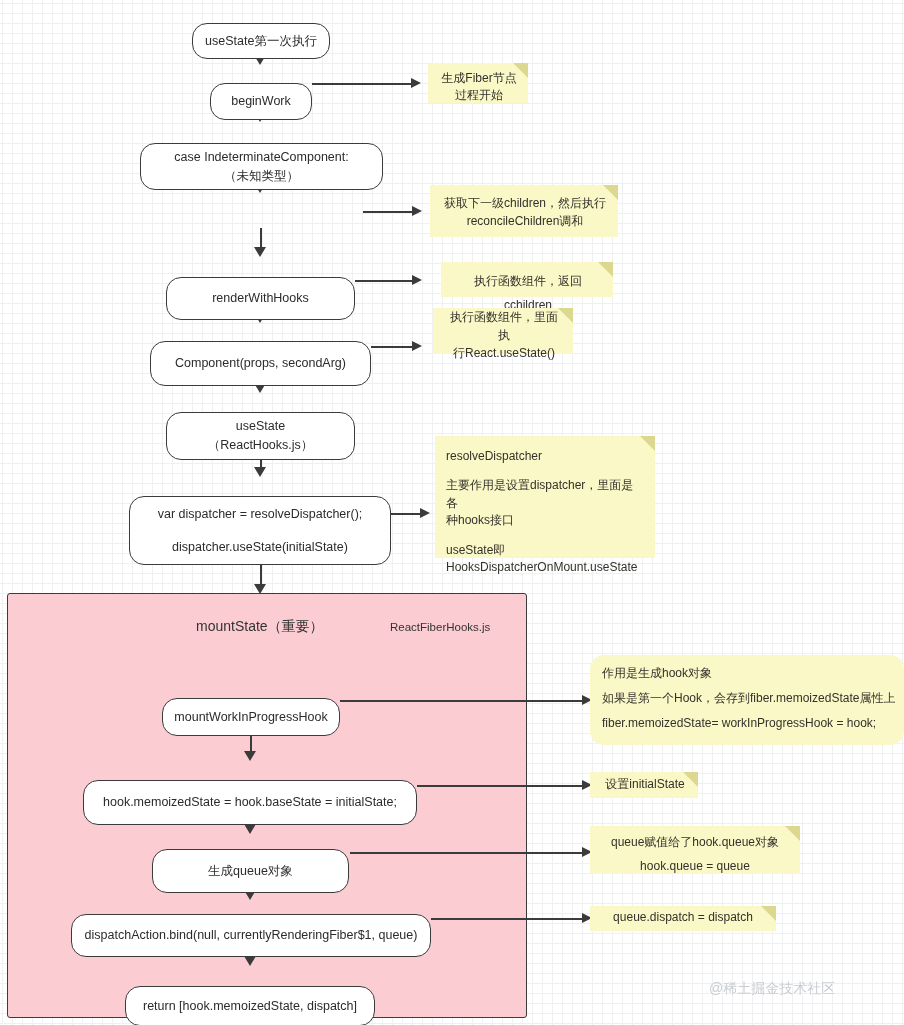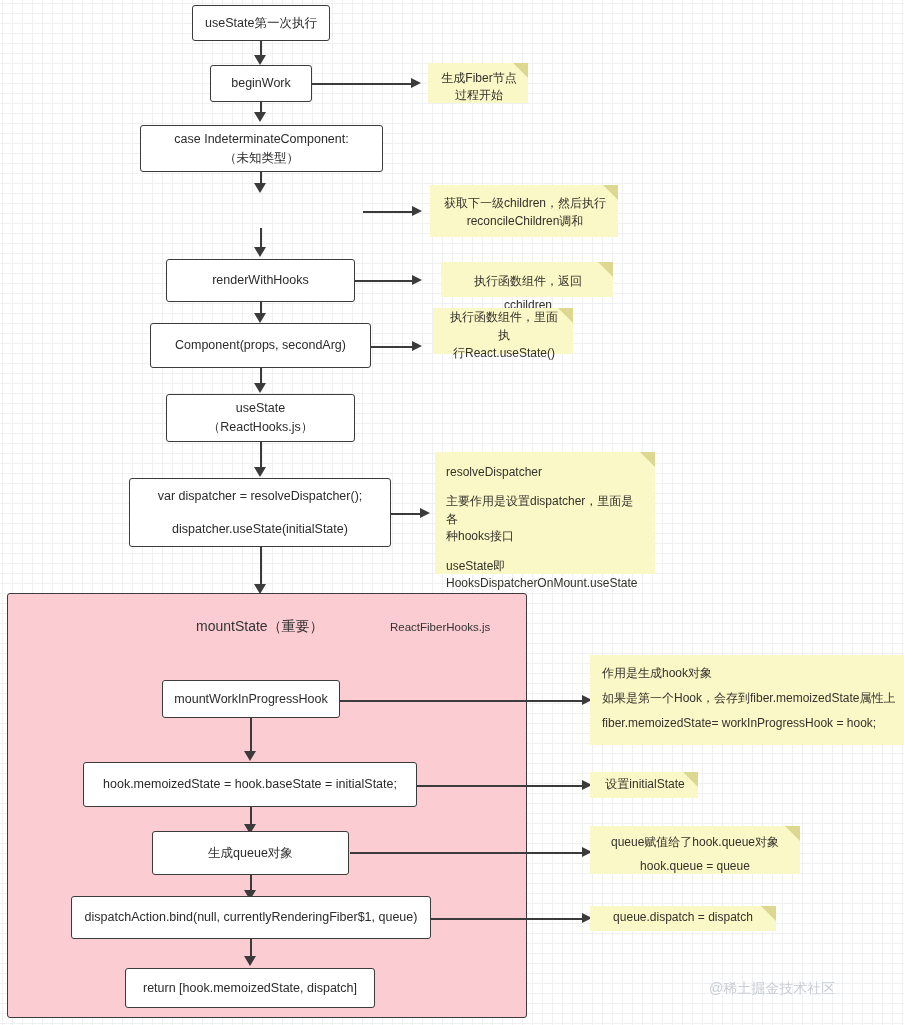--- a/index.html
+++ b/index.html
@@ -22,30 +22,31 @@
     background-position: 2px 3px, 2px 3px, 2px 3px, 2px 3px;
     font-family: "Liberation Sans", "DejaVu Sans", sans-serif;
   }
 
   
   .node {
     position: absolute;
     box-sizing: border-box;
     background: #ffffff;
     border: 1.6px solid #3b3b3b;
-    border-radius: 3px;
+    border-radius: 15px;
     color: #2b2b2b;
     font-size: 12.5px;
     line-height: 1.5;
     display: flex;
     flex-direction: column;
     align-items: center;
     justify-content: center;
     text-align: center;
     z-index: 5;
+    margin-top: 18px;
   }
   .node .l2 { display: block; }
 
   
   .note {
     position: absolute;
     box-sizing: border-box;
     background: #fbf8c8;
     color: #33312a;
     font-size: 12px;
@@ -262,32 +263,32 @@
     <span class="fold"></span>
     <div>执行函数组件，返回cchildren</div>
   </div>
 
   <div class="note center" style="left:433px; top:308px; width:140px; height:46px; line-height:1.5; padding-top:0;">
     <span class="fold"></span>
     <div>执行函数组件，里面执</div>
     <div>行React.useState()</div>
   </div>
 
-  <div class="note" style="left:435px; top:452px; width:220px; height:122px; line-height:1.45; padding:12px 10px 10px 11px;">
+  <div class="note" style="left:435px; top:436px; width:220px; height:122px; line-height:1.45; padding:12px 10px 10px 11px;">
     <span class="fold"></span>
     <div>resolveDispatcher</div>
     <div style="height:12px;"></div>
     <div>主要作用是设置dispatcher，里面是各</div>
     <div>种hooks接口</div>
     <div style="height:12px;"></div>
     <div>useState即</div>
     <div>HooksDispatcherOnMount.useState</div>
   </div>
 
-  <div class="note nofold" style="left:590px; top:655px; width:314px; height:90px; line-height:2.1; padding:6px 8px 6px 12px;">
+  <div class="note nofold" style="left:590px; top:655px; width:314px; height:90px; line-height:2.1; padding:6px 8px 6px 12px;border-radius:14px;">
 
     <div>作用是生成hook对象</div>
     <div>如果是第一个Hook，会存到fiber.memoizedState属性上</div>
     <div>fiber.memoizedState= workInProgressHook = hook;</div>
   </div>
 
   <div class="note" style="left:590px; top:772px; width:108px; height:26px; line-height:1.25; padding:5px 8px 5px 10px;text-align:center;">
     <span class="fold"></span>
     <div>设置initialState</div>
   </div>

